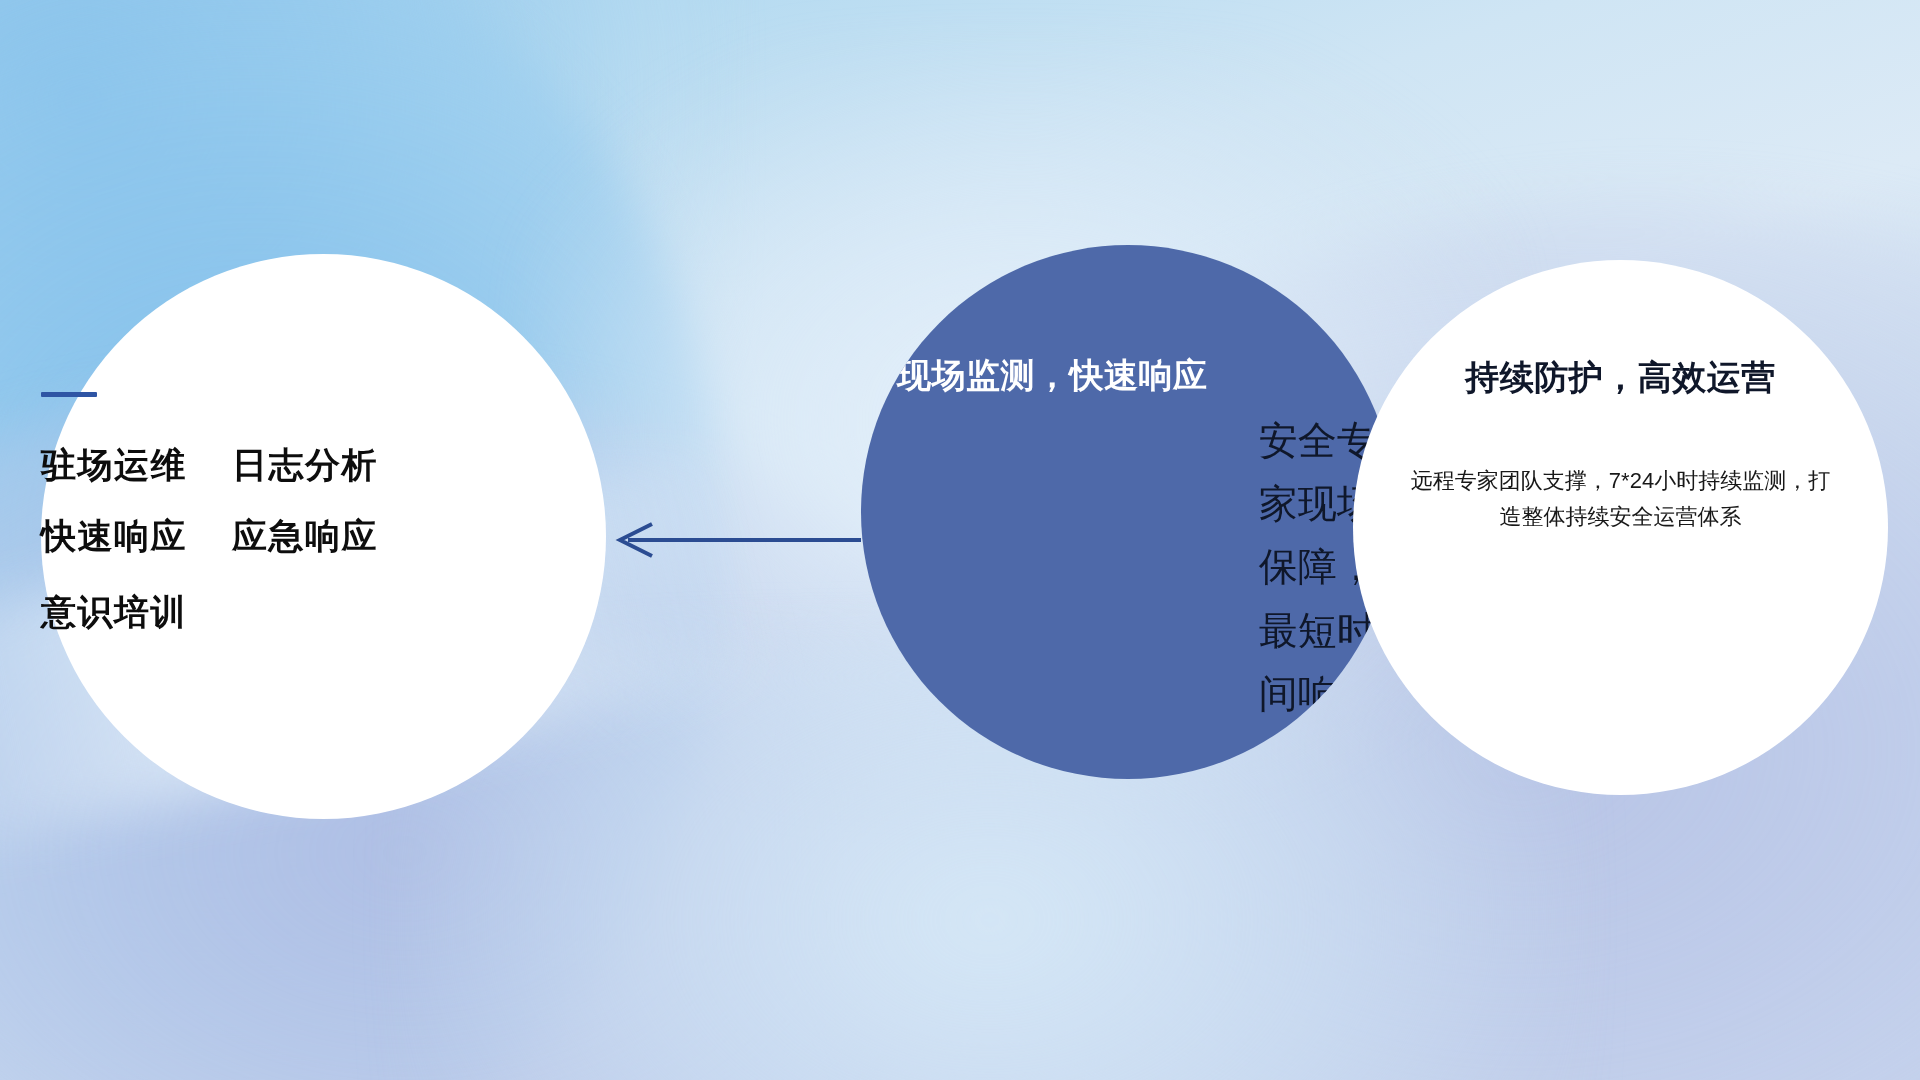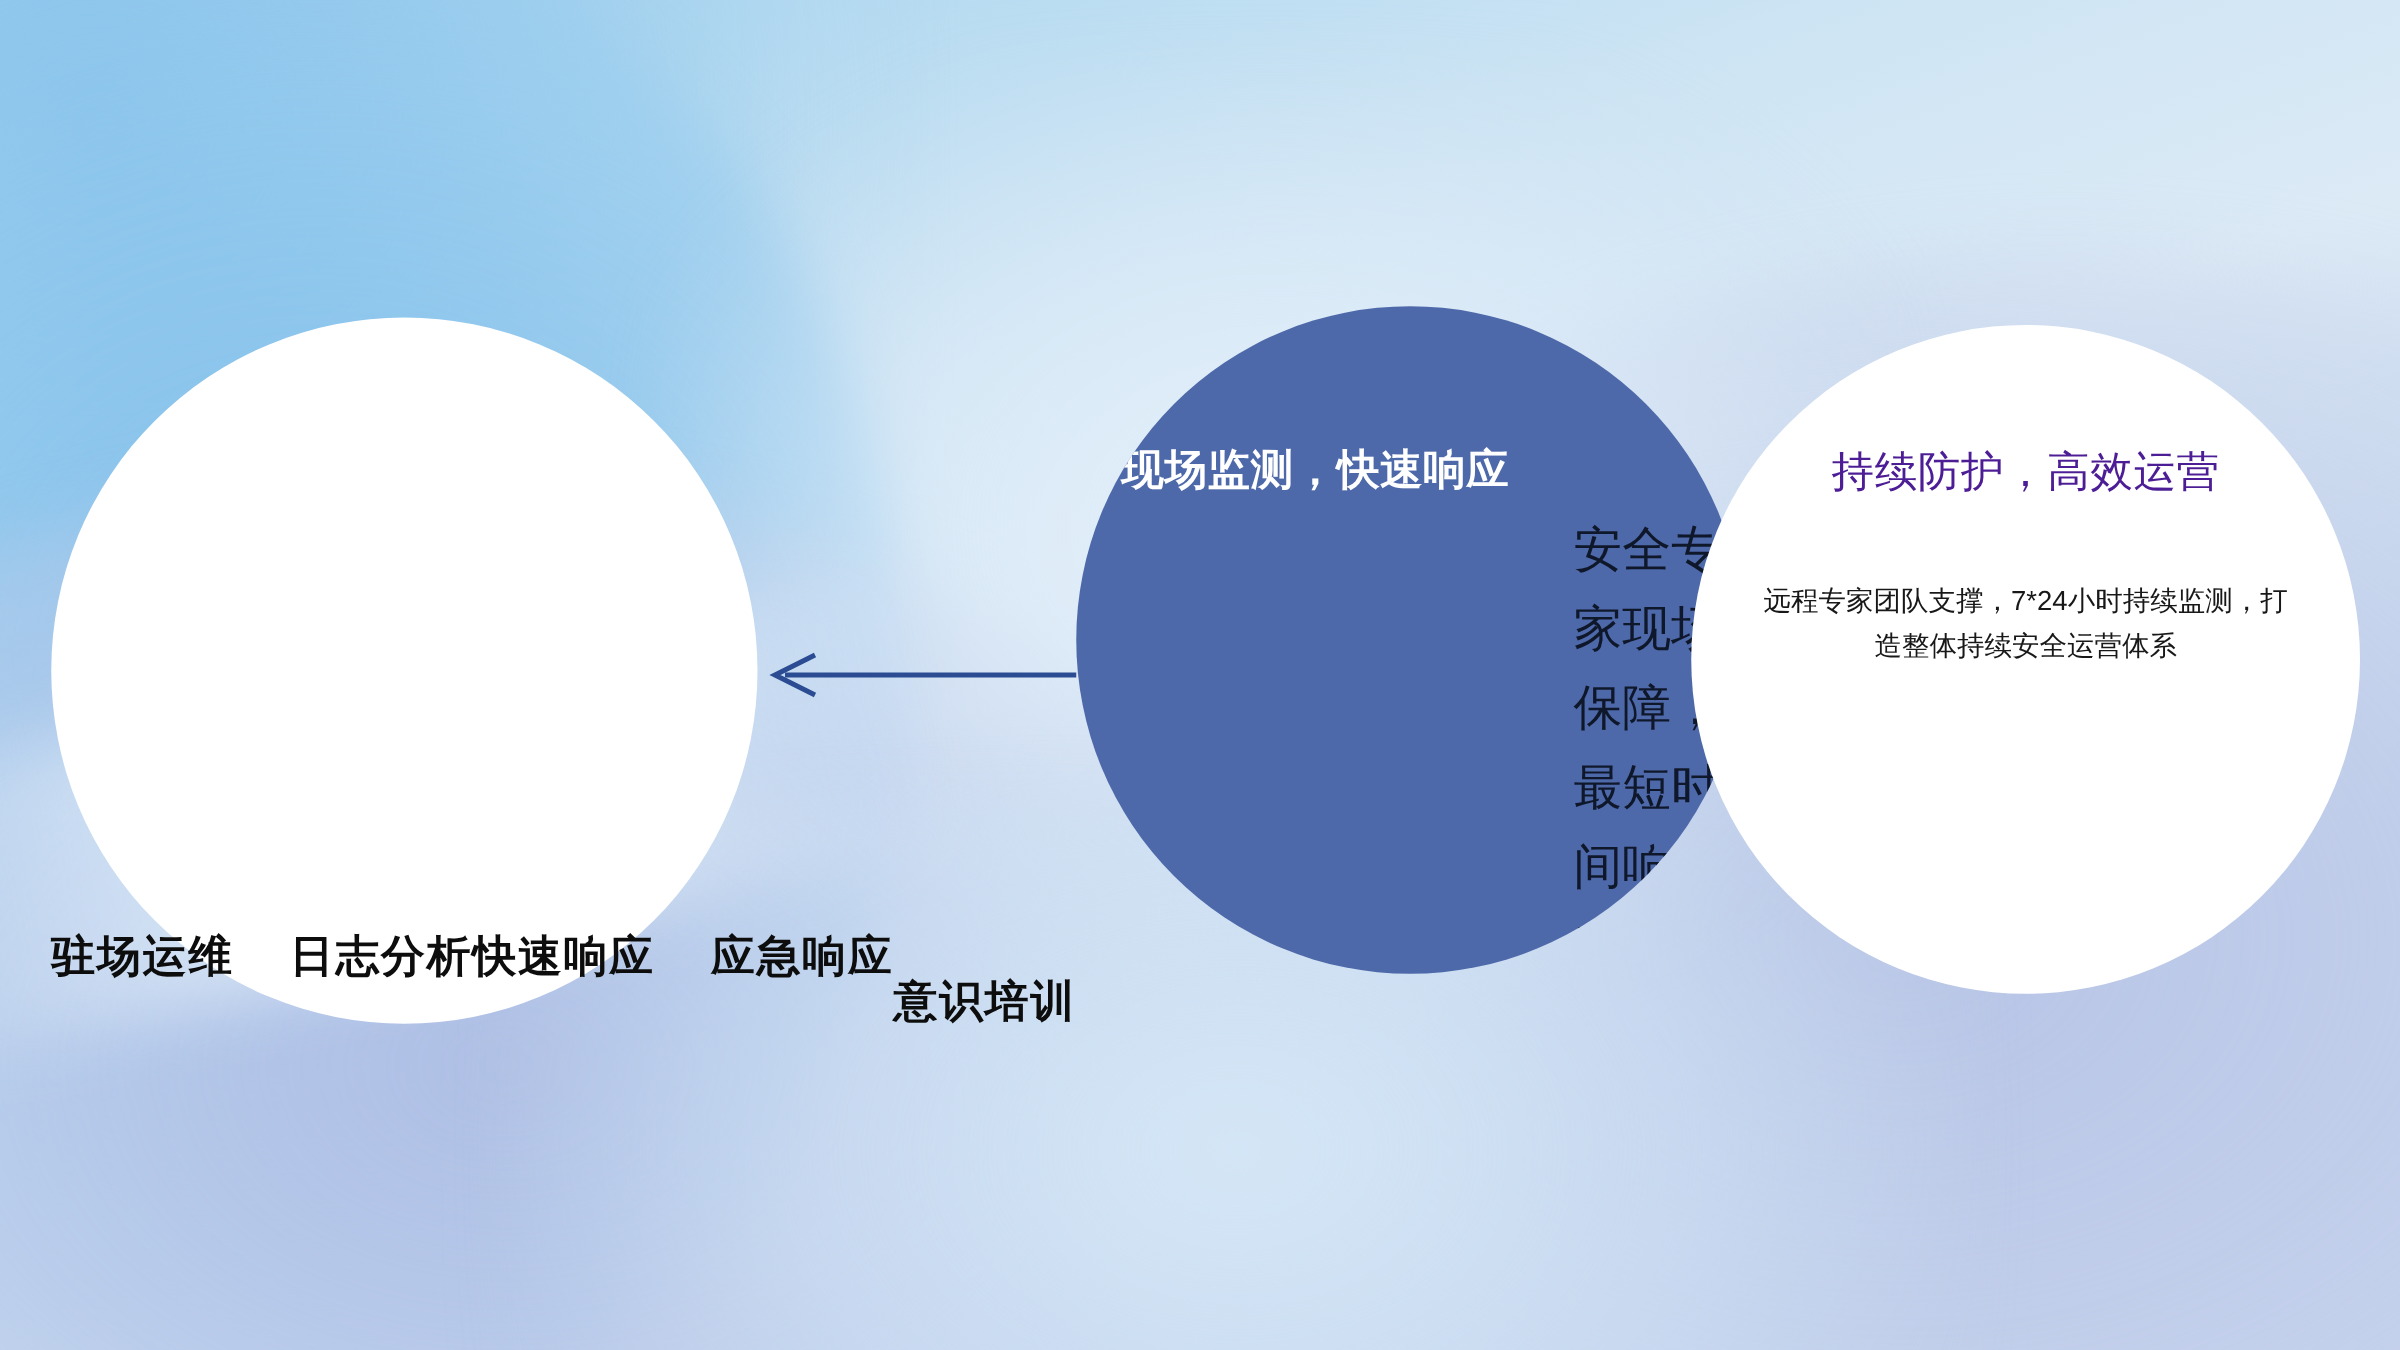--- a/index.html
+++ b/index.html
@@ -176,22 +176,22 @@
 
   
   .left-content {
     position: absolute;
     left: 41px;
     top: 254px;
     width: 565px;
     height: 565px;
     z-index: 6;
     display: flex;
-    flex-direction: row;
-    align-items: flex-end;
+    flex-direction: column;
+    align-items: flex-start;
     justify-content: flex-start;
     padding-top: 138px;
     box-sizing: border-box;
   }
   .accent-dash {
     width: 56px;
     height: 5px;
     background: #2f55a4;
     border-radius: 1px;
     margin-bottom: 50px;
@@ -253,23 +253,23 @@
     width: 535px;
     height: 535px;
     z-index: 7;
     display: flex;
     flex-direction: column;
     align-items: center;
     padding-top: 95px;
     box-sizing: border-box;
   }
   .right-title {
-    color: #4c1d95;
+    color: #0f172a;
     font-size: 34px;
-    font-weight: normal;
+    font-weight: bold;
     letter-spacing: 0.5px;
     white-space: nowrap;
   }
   .right-body {
     color: #181818;
     font-size: 22px;
     line-height: 1.62;
     text-align: center;
     width: 430px;
     margin-top: 62px;

